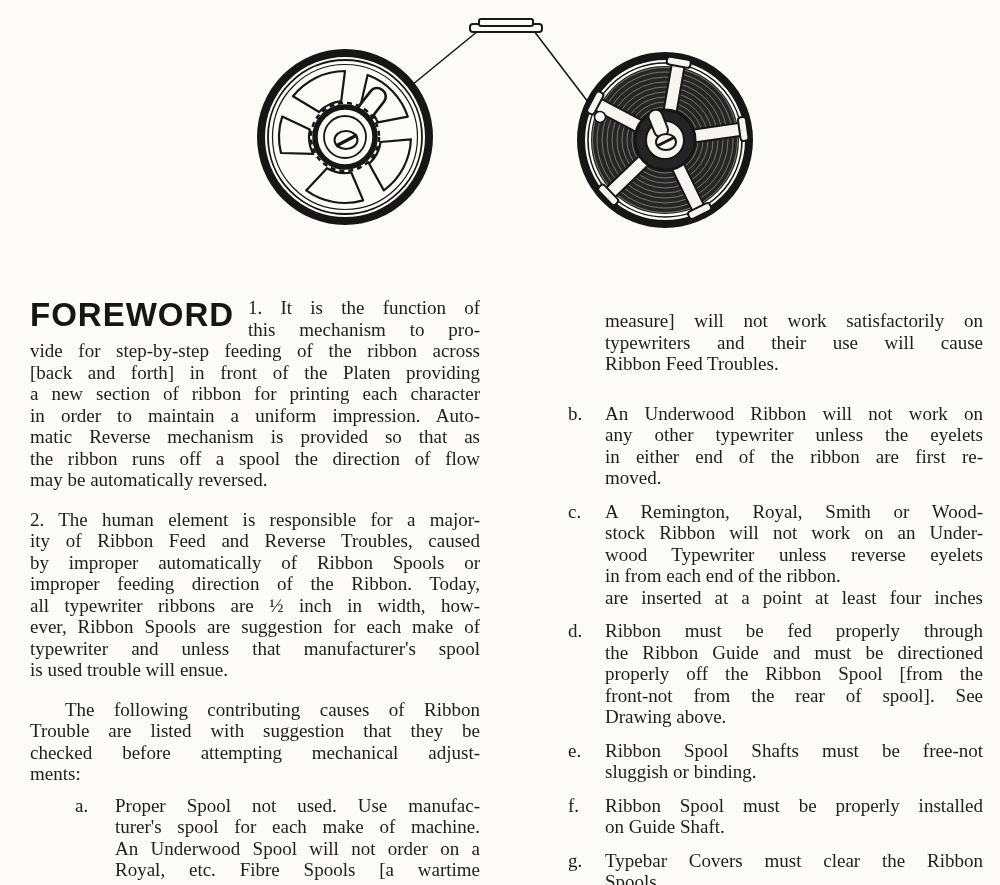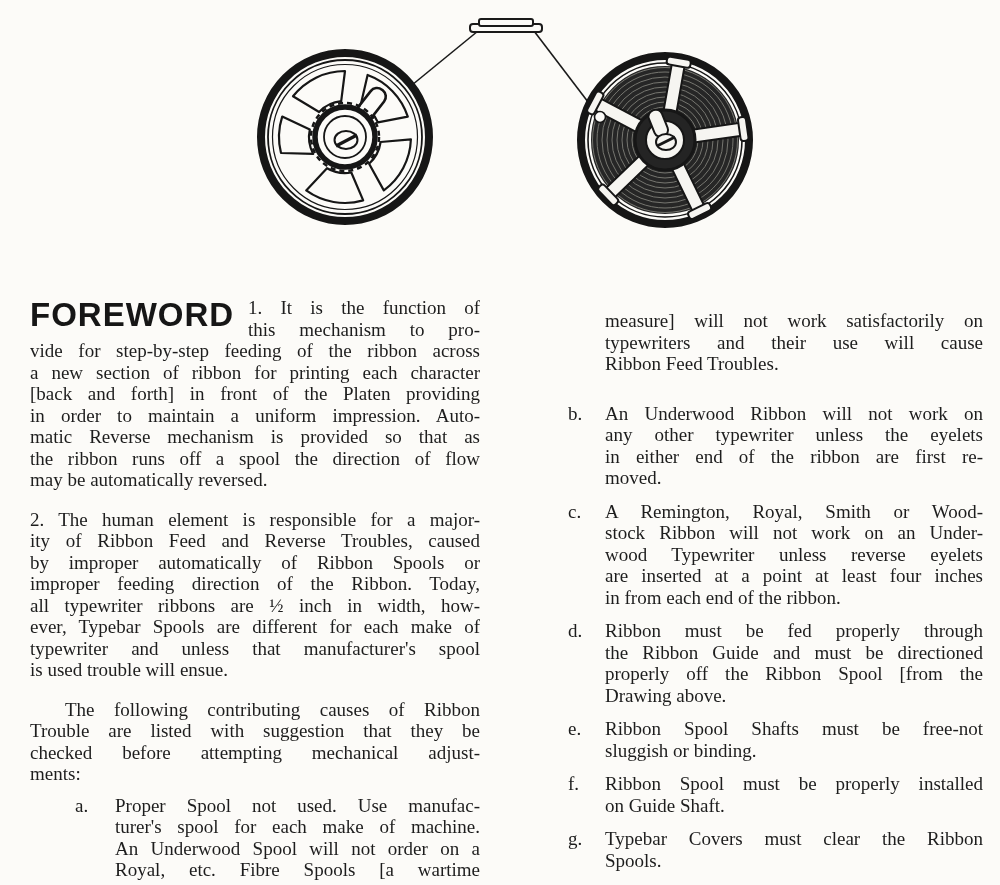--- a/index.html
+++ b/index.html
@@ -143,35 +143,35 @@
 
       <section class="para">
         <div class="fw-row">
           <h1 class="foreword">FOREWORD</h1>
           <div class="fw-side">
             <div class="ln j">1.  It is the function of</div>
             <div class="ln j">this mechanism to pro-</div>
           </div>
         </div>
         <div class="ln j">vide for step-by-step feeding of the ribbon across</div>
+        <div class="ln j">[back and forth] in front of the Platen providing</div>
         <div class="ln j">a new section of ribbon for printing each character</div>
-        <div class="ln j">[back and forth] in front of the Platen providing</div>
         <div class="ln j">in order to maintain a uniform impression.  Auto-</div>
         <div class="ln j">matic Reverse mechanism is provided so that as</div>
         <div class="ln j">the ribbon runs off a spool the direction of flow</div>
         <div class="ln">may be automatically reversed.</div>
       </section>
 
       <section class="para">
         <div class="ln j">2.  The human element is responsible for a major-</div>
         <div class="ln j">ity of Ribbon Feed and Reverse Troubles, caused</div>
         <div class="ln j">by improper automatically of Ribbon Spools or</div>
         <div class="ln j">improper feeding direction of the Ribbon.  Today,</div>
         <div class="ln j">all typewriter ribbons are ½ inch in width, how-</div>
-        <div class="ln j">ever, Typebar Spools are different for each make of</div>
+        <div class="ln j">ever, Ribbon Spools are suggestion for each make of</div>
         <div class="ln j">typewriter and unless that manufacturer's spool</div>
         <div class="ln">is used trouble will ensue.</div>
       </section>
 
       <section class="para" style="margin-bottom:10px;">
         <div class="ln j indent">The following contributing causes of Ribbon</div>
         <div class="ln j">Trouble are listed with suggestion that they be</div>
         <div class="ln j">checked before attempting mechanical adjust-</div>
         <div class="ln">ments:</div>
       </section>
@@ -204,31 +204,32 @@
           <div class="ln">moved.</div>
         </div>
       </div>
 
       <div class="item">
         <div class="lbl">c.</div>
         <div class="itxt">
           <div class="ln j">A Remington, Royal, Smith or Wood-</div>
           <div class="ln j">stock Ribbon will not work on an Under-</div>
           <div class="ln j">wood Typewriter unless reverse eyelets</div>
+          <div class="ln">in from each end of the ribbon.</div>
           <div class="ln j">are inserted at a point at least four inches</div>
-          <div class="ln">in from each end of the ribbon.</div>
         </div>
       </div>
 
       <div class="item">
         <div class="lbl">d.</div>
         <div class="itxt">
           <div class="ln j">Ribbon must be fed properly through</div>
           <div class="ln j">the Ribbon Guide and must be directioned</div>
           <div class="ln j">properly off the Ribbon Spool [from the</div>
+          <div class="ln j">front-not from the rear of spool].  See</div>
           <div class="ln">Drawing above.</div>
         </div>
       </div>
 
       <div class="item">
         <div class="lbl">e.</div>
         <div class="itxt">
           <div class="ln j">Ribbon Spool Shafts must be free-not</div>
           <div class="ln">sluggish or binding.</div>
         </div>

